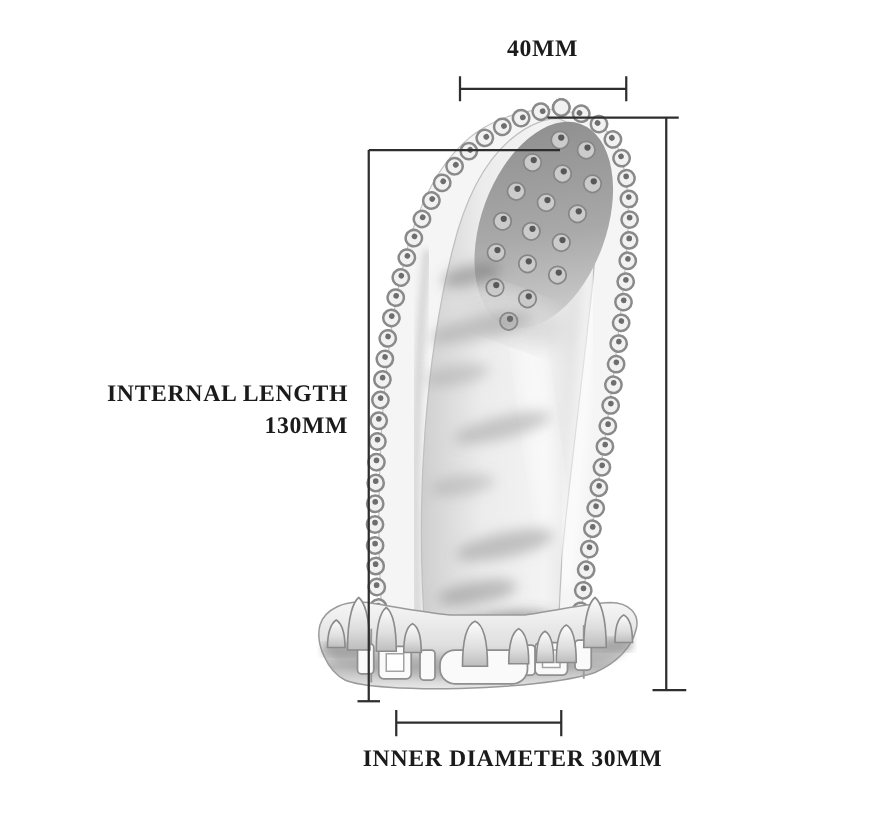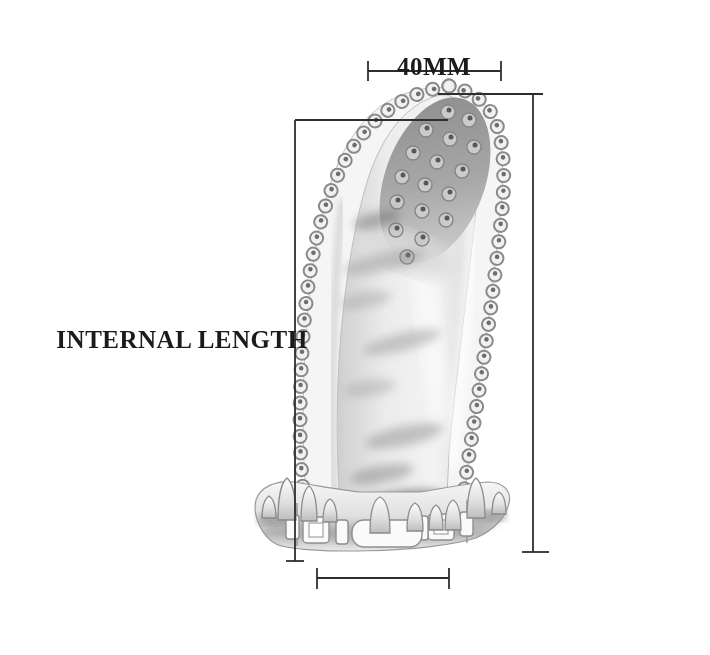--- a/index.html
+++ b/index.html
@@ -7,26 +7,25 @@
     position:relative;
     width:710px;height:655px;
     background:#ffffff;
     overflow:hidden;
     font-family:"Liberation Serif","DejaVu Serif",serif;
   }
   .artwork{position:absolute;left:0;top:0;}
   .label{
     position:absolute;
     font-weight:700;
-    font-size:25px;
+    font-size:19px;
     letter-spacing:.5px;
     color:#1b1b1b;
     white-space:nowrap;
     transform:translateX(-50%);
-    margin-top:24px;
   }
   .label-top{left:434px;top:29px;}
   .label-right{left:586px;top:301px;}
   .label-left{left:182px;top:303px;text-align:right;line-height:25px;}
   .label-bottom{left:410px;top:597px;}
 </style>
 </head>
 <body>
 
 <div class="canvas">
@@ -211,15 +210,17 @@
         <line x1="449" y1="568" x2="449" y2="589"></line>
       </g>
     </g>
   </svg>
 
   <div class="label label-top">40MM</div>
 
 
   <div class="label label-left">
     <div>INTERNAL LENGTH</div>
+    <div>130MM</div>
   </div>
 
+  <div class="label label-bottom">INNER DIAMETER 30MM</div>
 </div>
 
 </body></html>

